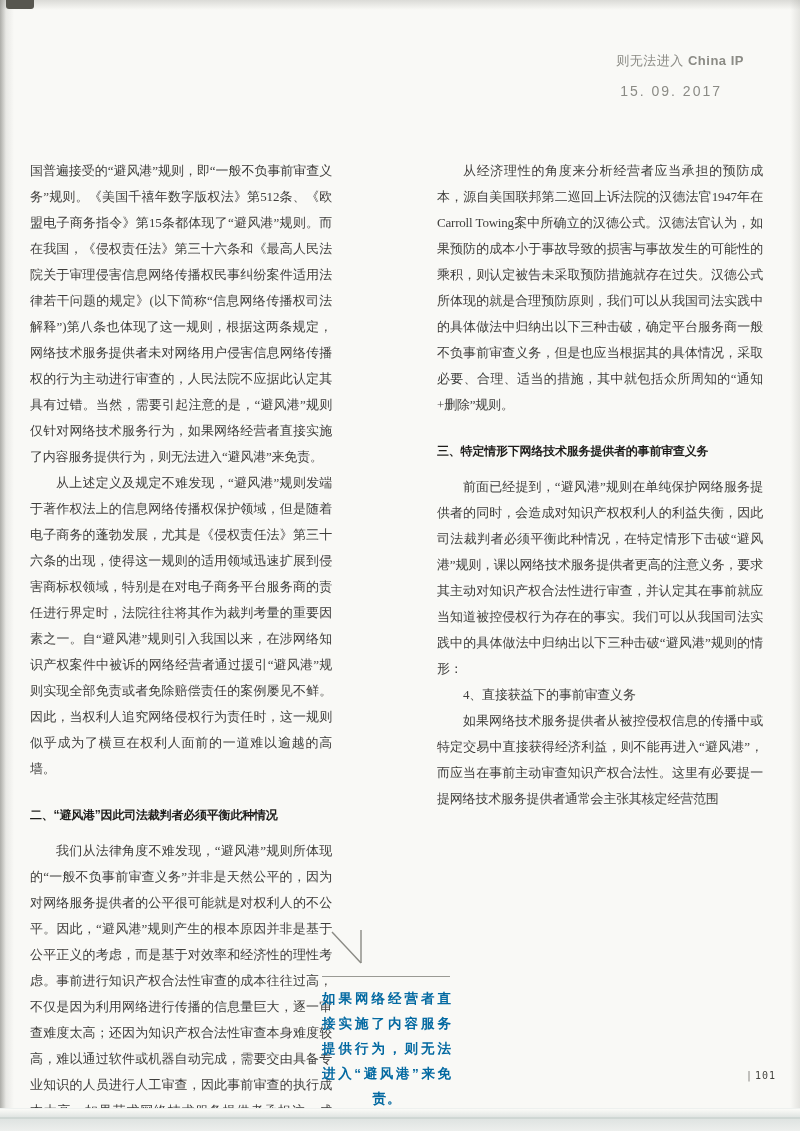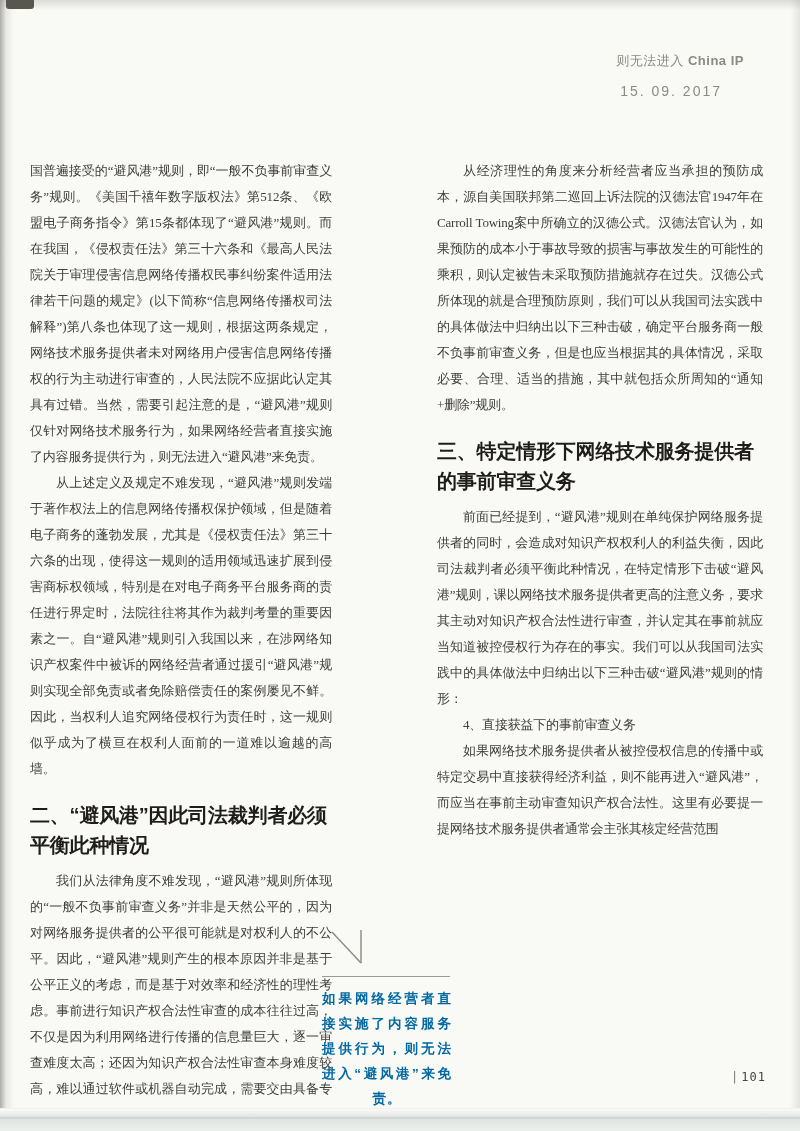--- a/index.html
+++ b/index.html
@@ -55,43 +55,43 @@
     position: absolute; top: 158px;
     font-size: 13px; line-height: 26px; letter-spacing: -0.2px;
     text-align: justify; text-justify: inter-character;
   }
   .col-left  { left: 30px;  width: 302px; }
   .col-right { left: 437px; width: 326px; }
   .col p { text-indent: 2em; }
   .col p.cont { text-indent: 0; }
   .col h2 {
     font-family: "Liberation Sans", "DejaVu Sans", sans-serif;
-    font-size: 20px; line-height: 30px; color: #1e1d1b;
+    font-size: 12px; line-height: 30px; color: #1e1d1b;
     font-weight: bold; text-align: left;
     margin-top: 18px; margin-bottom: 8px; text-indent: 0;
   }
   .col p.subitem { text-indent: 2em; }
   
   .pullquote {
     position: absolute; left: 322px; top: 898px; width: 130px; z-index: 4;
   }
   .pullquote .arrow { display: block; margin: 30px 0 0 6px; }
   .pullquote .rule { width: 128px; height: 1px; background: #9a9a94; margin-top: 10px; }
   .pullquote .qtext {
     margin-top: 9px;
     font-family: "Liberation Sans", "DejaVu Sans", sans-serif;
     font-weight: bold; font-size: 13.5px; line-height: 25px;
     color: #0369a1; letter-spacing: 1px;
     text-align: justify; text-align-last: center; text-justify: inter-character;
   }
   
   .pagenum {
-    position: absolute; top: 1070px; right: 34px;
+    position: absolute; top: 1070px; right: 24px;
     font-family: "DejaVu Sans Mono", "Liberation Mono", monospace;
-    font-size: 12px; color: #45443f; letter-spacing: 1px;
+    font-size: 10px; color: #45443f; letter-spacing: 1px;
   }
   .pagenum .bar { color: #7a7973; margin-right: 2px; font-weight: normal; }
 </style>
 </head>
 <body>
 
 <div class="edge-left"></div>
 <div class="edge-top"></div>
 <div class="edge-right"></div>
 <div class="corner-blob"></div>

